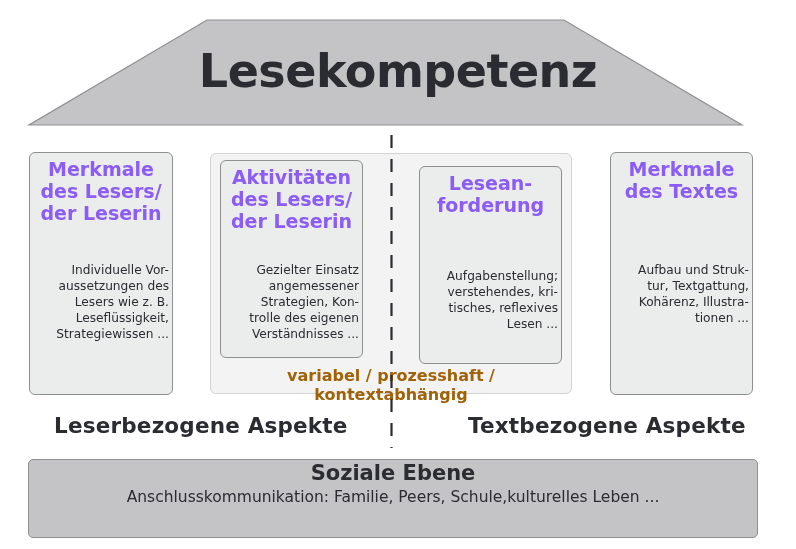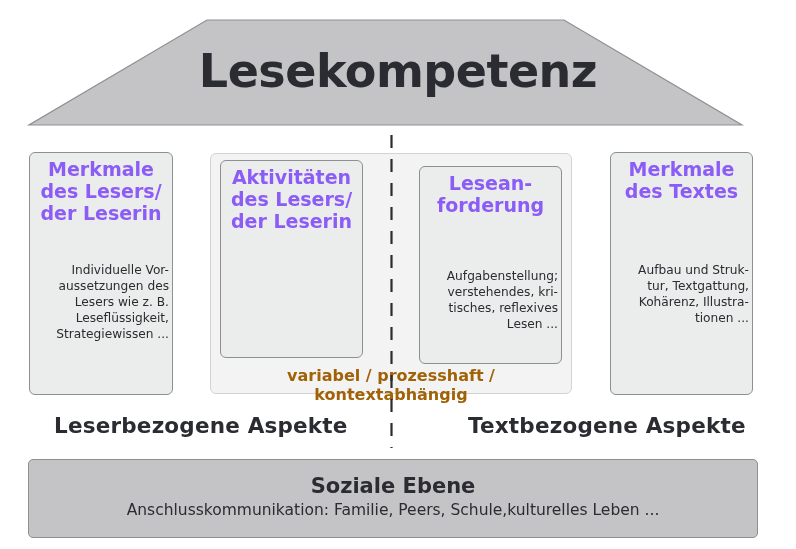--- a/index.html
+++ b/index.html
@@ -38,21 +38,21 @@
 
   .aspect {
     position: absolute; top: 413px; font-size: 21.5px; font-weight: bold; color: #2b2c31;
     letter-spacing: 0.2px;
   }
 
   .base {
     position: absolute; left: 28px; top: 459px; width: 730px; height: 79px;
     background: #c4c4c6; border: 1.5px solid #8e8f91; border-radius: 5px; text-align: center;
   }
-  .base-title { font-size: 21px; font-weight: bold; padding-top: 13px; line-height: 26px; color: #2b2c31; }
+  .base-title { font-size: 21px; font-weight: bold; line-height: 26px; color: #2b2c31; }
   .base-sub { font-size: 15.5px; line-height: 22px; color: #2b2c31; }
 </style>
 </head>
 <body>
 
 <div class="roof">
   <svg width="796" height="140">
     <polygon points="207,20 564,20 742,125 29,125" fill="#c4c4c6" stroke="#8e8f91" stroke-width="1.2"></polygon>
   </svg>
   <div class="roof-title">Lesekompetenz</div>
@@ -68,20 +68,25 @@
 aussetzungen des
 Lesers wie z. B.
 Leseflüssigkeit,
 Strategiewissen ...</div>
 </div>
 
 <div class="box" style="left:220px; top:160px; width:143px; height:198px;">
   <div class="box-title">Aktivitäten
 des Lesers/
 der Leserin</div>
+  <div class="box-desc" style="top:101px;">Gezielter Einsatz
+angemessener
+Strategien, Kon-
+trolle des eigenen
+Verständnisses ...</div>
 </div>
 
 <div class="box" style="left:419px; top:160px; width:143px; height:198px;margin-top:6px;">
   <div class="box-title">Lesean-
 forderung</div>
   <div class="box-desc" style="top:101px;">Aufgabenstellung;
 verstehendes, kri-
 tisches, reflexives
 Lesen ...</div>
 </div>

